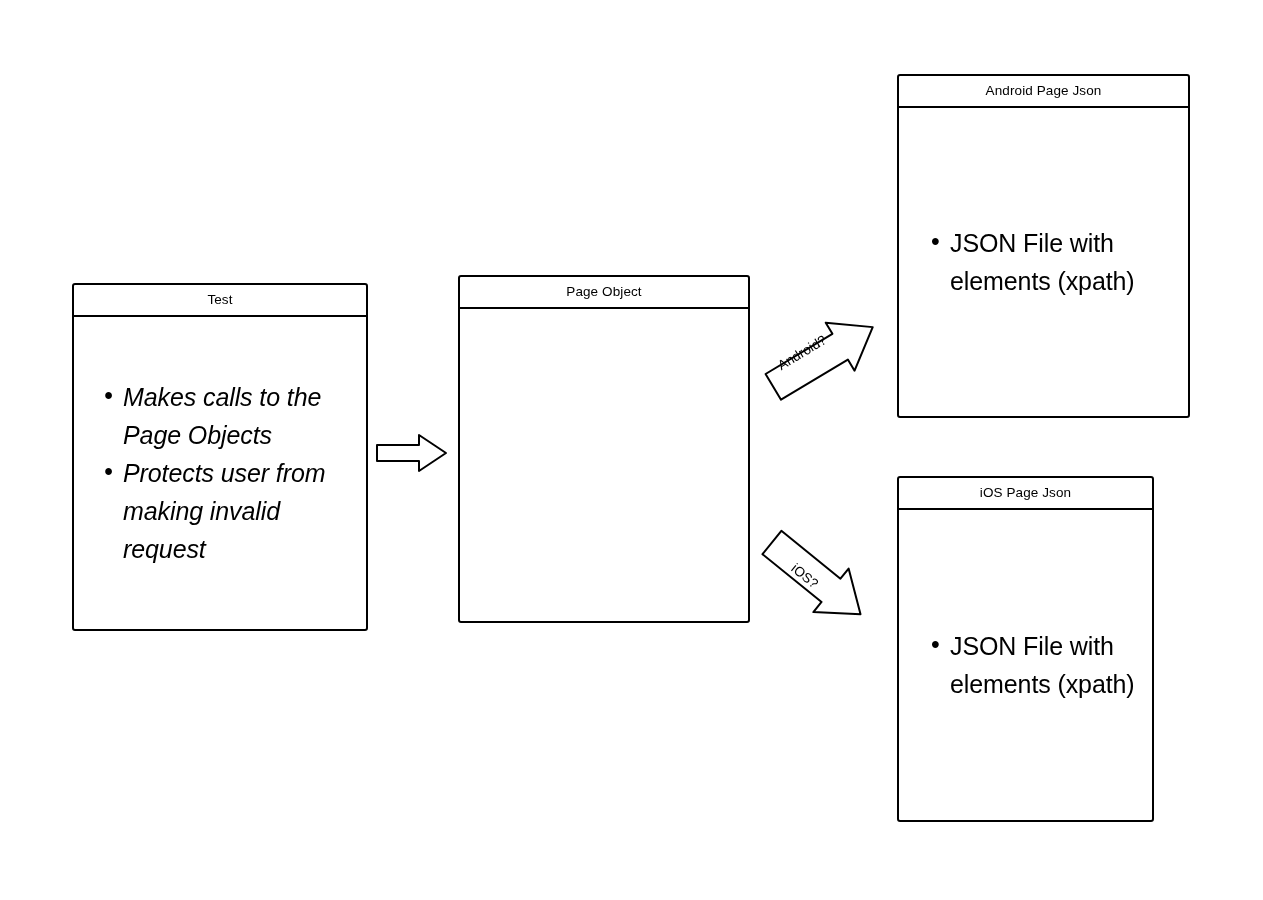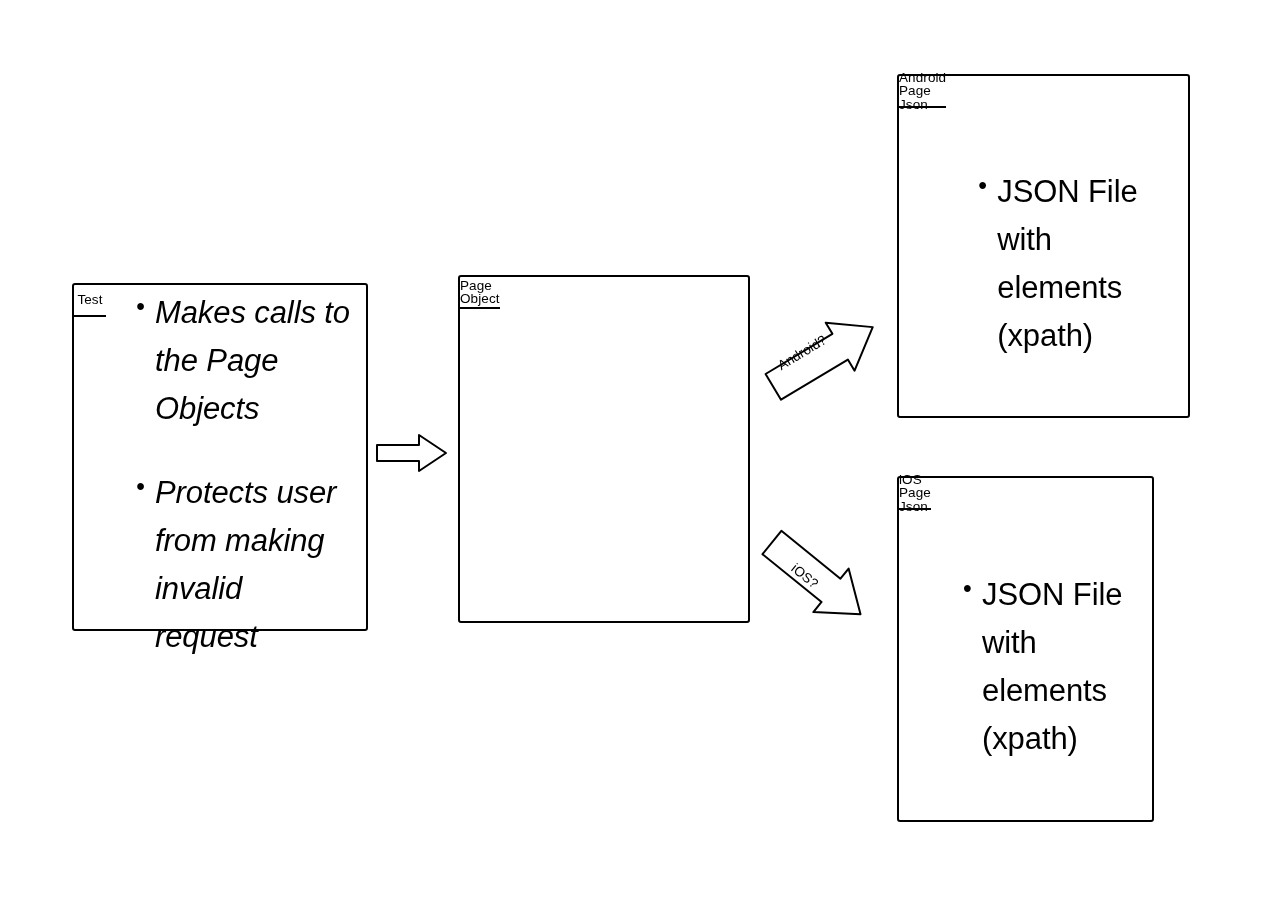--- a/index.html
+++ b/index.html
@@ -20,20 +20,21 @@
   }
 
   
   .box {
     position: absolute;
     box-sizing: border-box;
     background: #ffffff;
     border: 2px solid #000000;
     border-radius: 3px;
     display: flex;
+    flex-direction: column;
   }
   .box-header {
     box-sizing: border-box;
     height: 32px;
     flex: 0 0 32px;
     border-bottom: 2px solid #000000;
     display: flex;
     align-items: center;
     justify-content: center;
     font-size: 13.5px;
@@ -49,24 +50,23 @@
   }
   .bullets {
     list-style: none;
     margin: 0;
     padding: 0;
     width: 100%;
   }
   .bullets li {
     position: relative;
     padding-left: 21px;
-    font-size: 31px;
-    line-height: 48px;
+    font-size: 25px;
+    line-height: 38px;
     letter-spacing: -0.1px;
-    margin-top: 36px;
   }
   .bullets li::before {
     content: "\2022";
     position: absolute;
     left: 2px;
     top: 0;
     font-size: 25px;
     line-height: 34px;
   }
   .body-pad-left-24 { padding-left: 28px; font-style: italic; }

